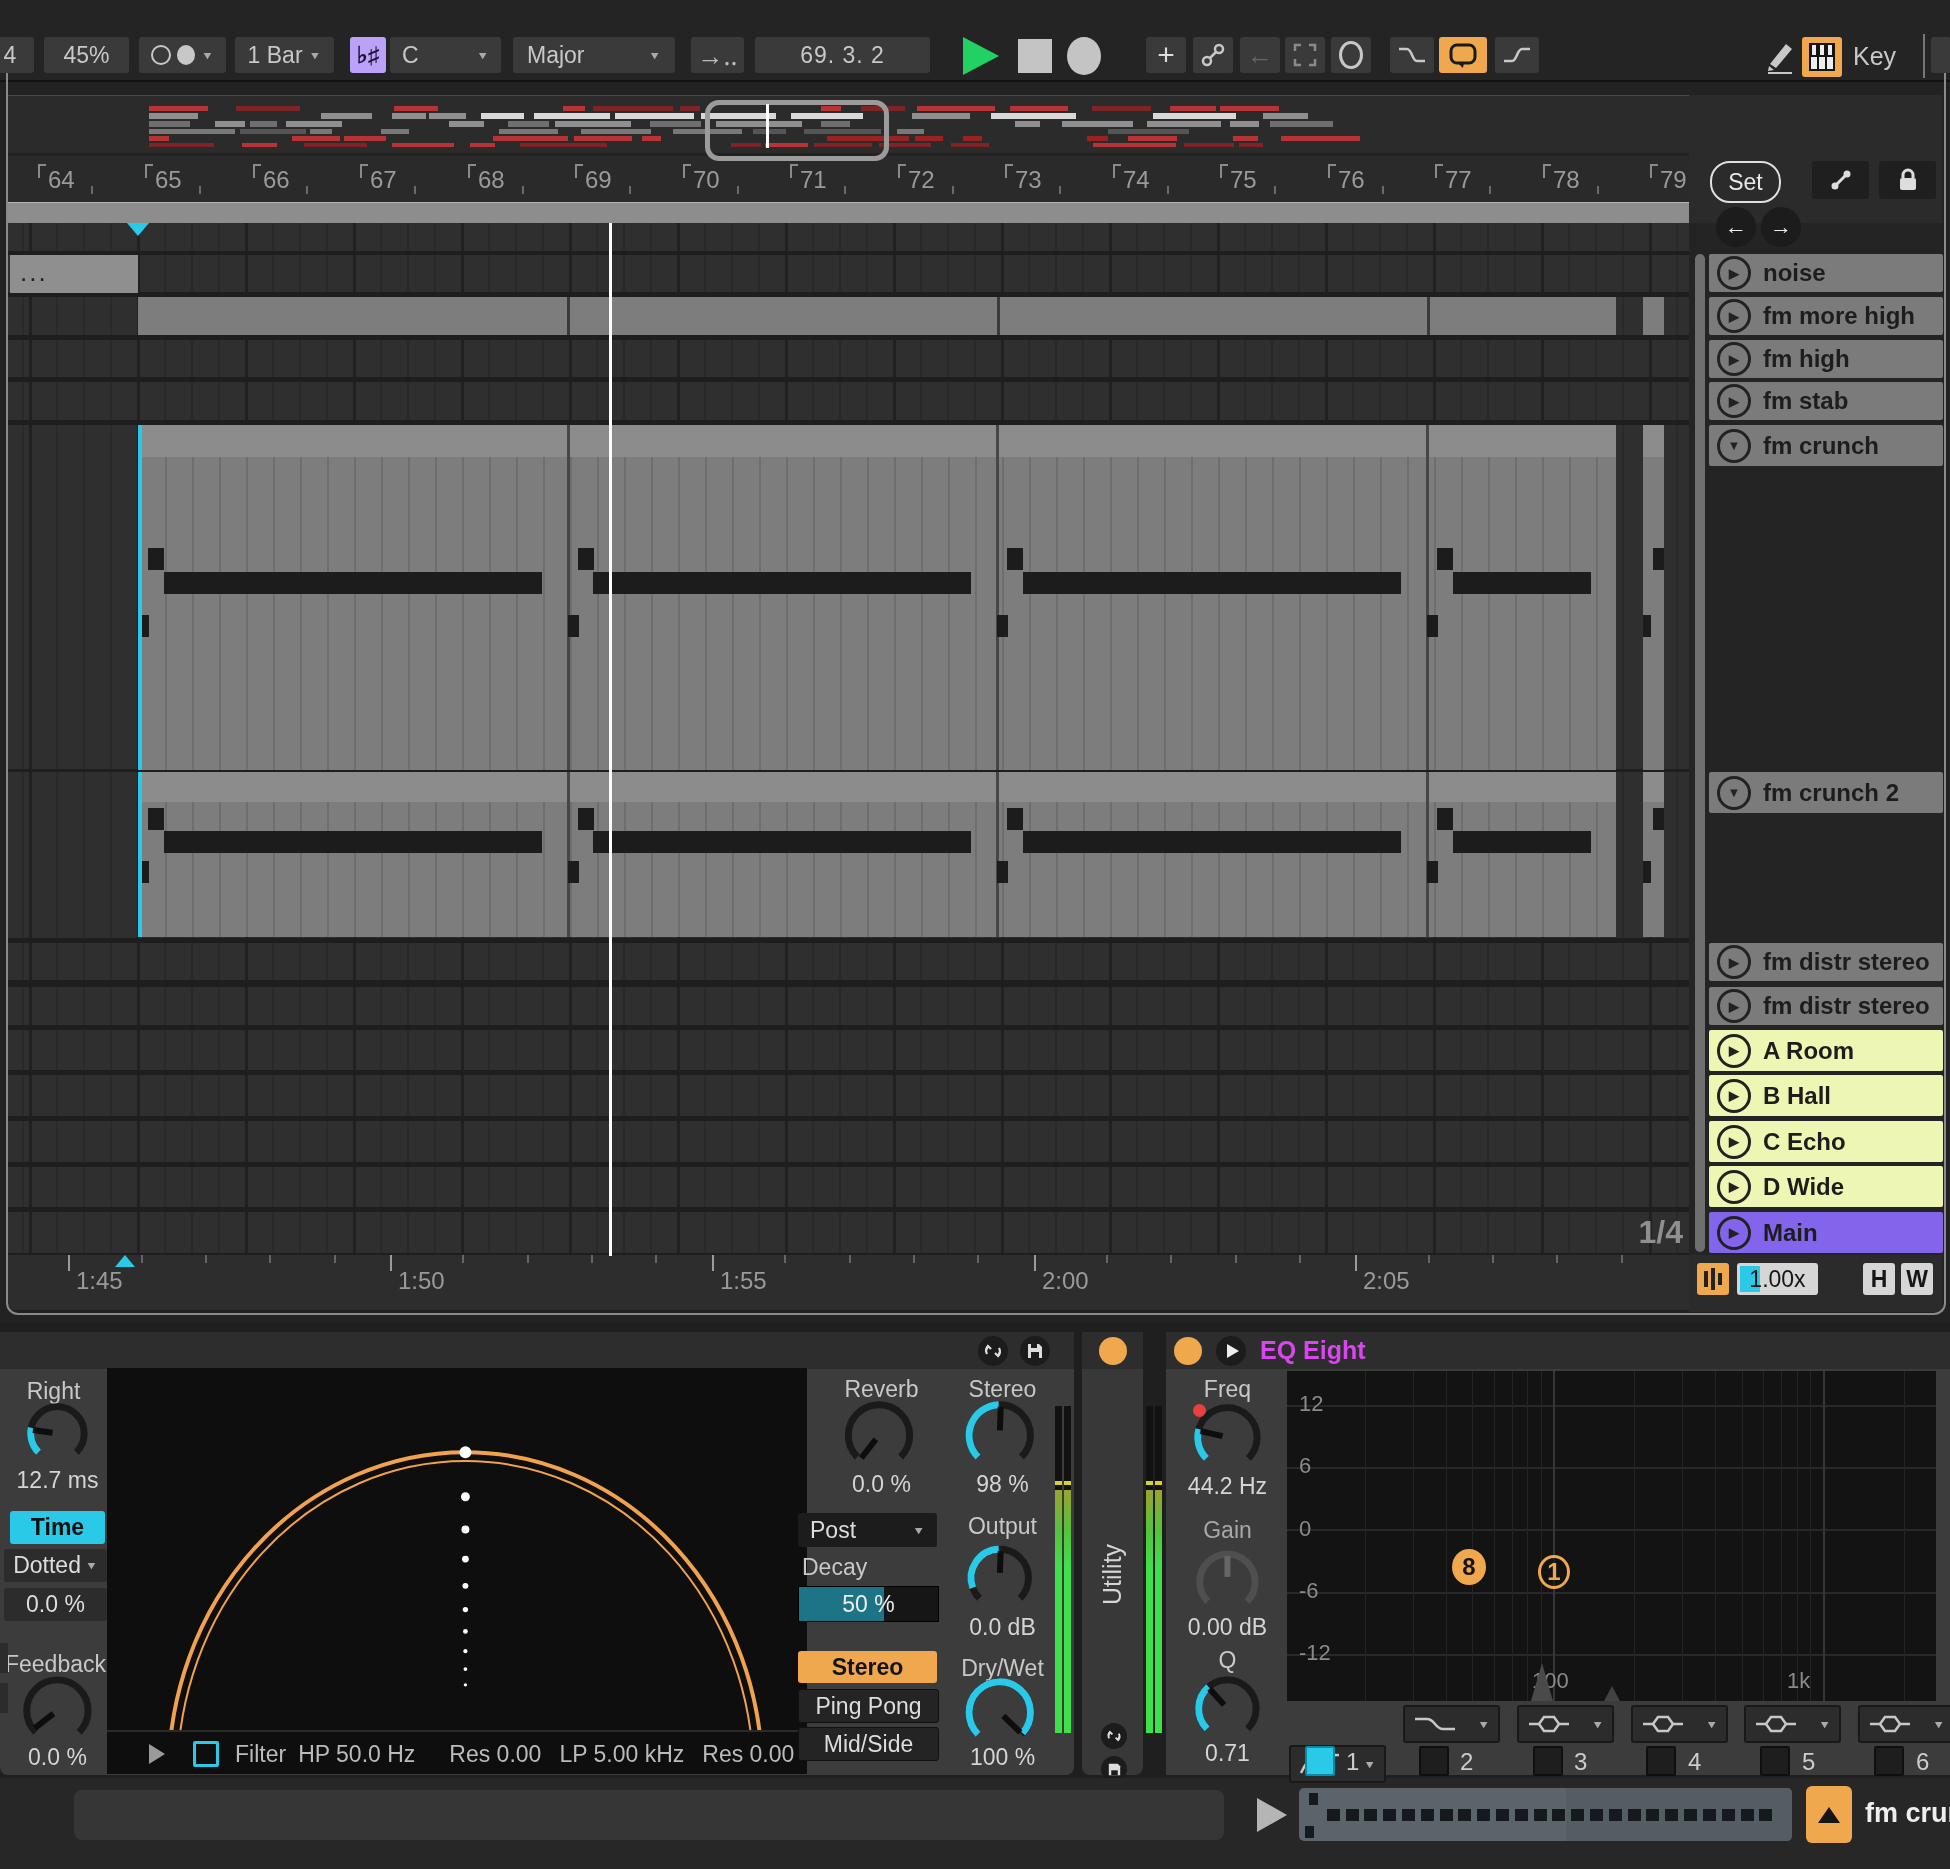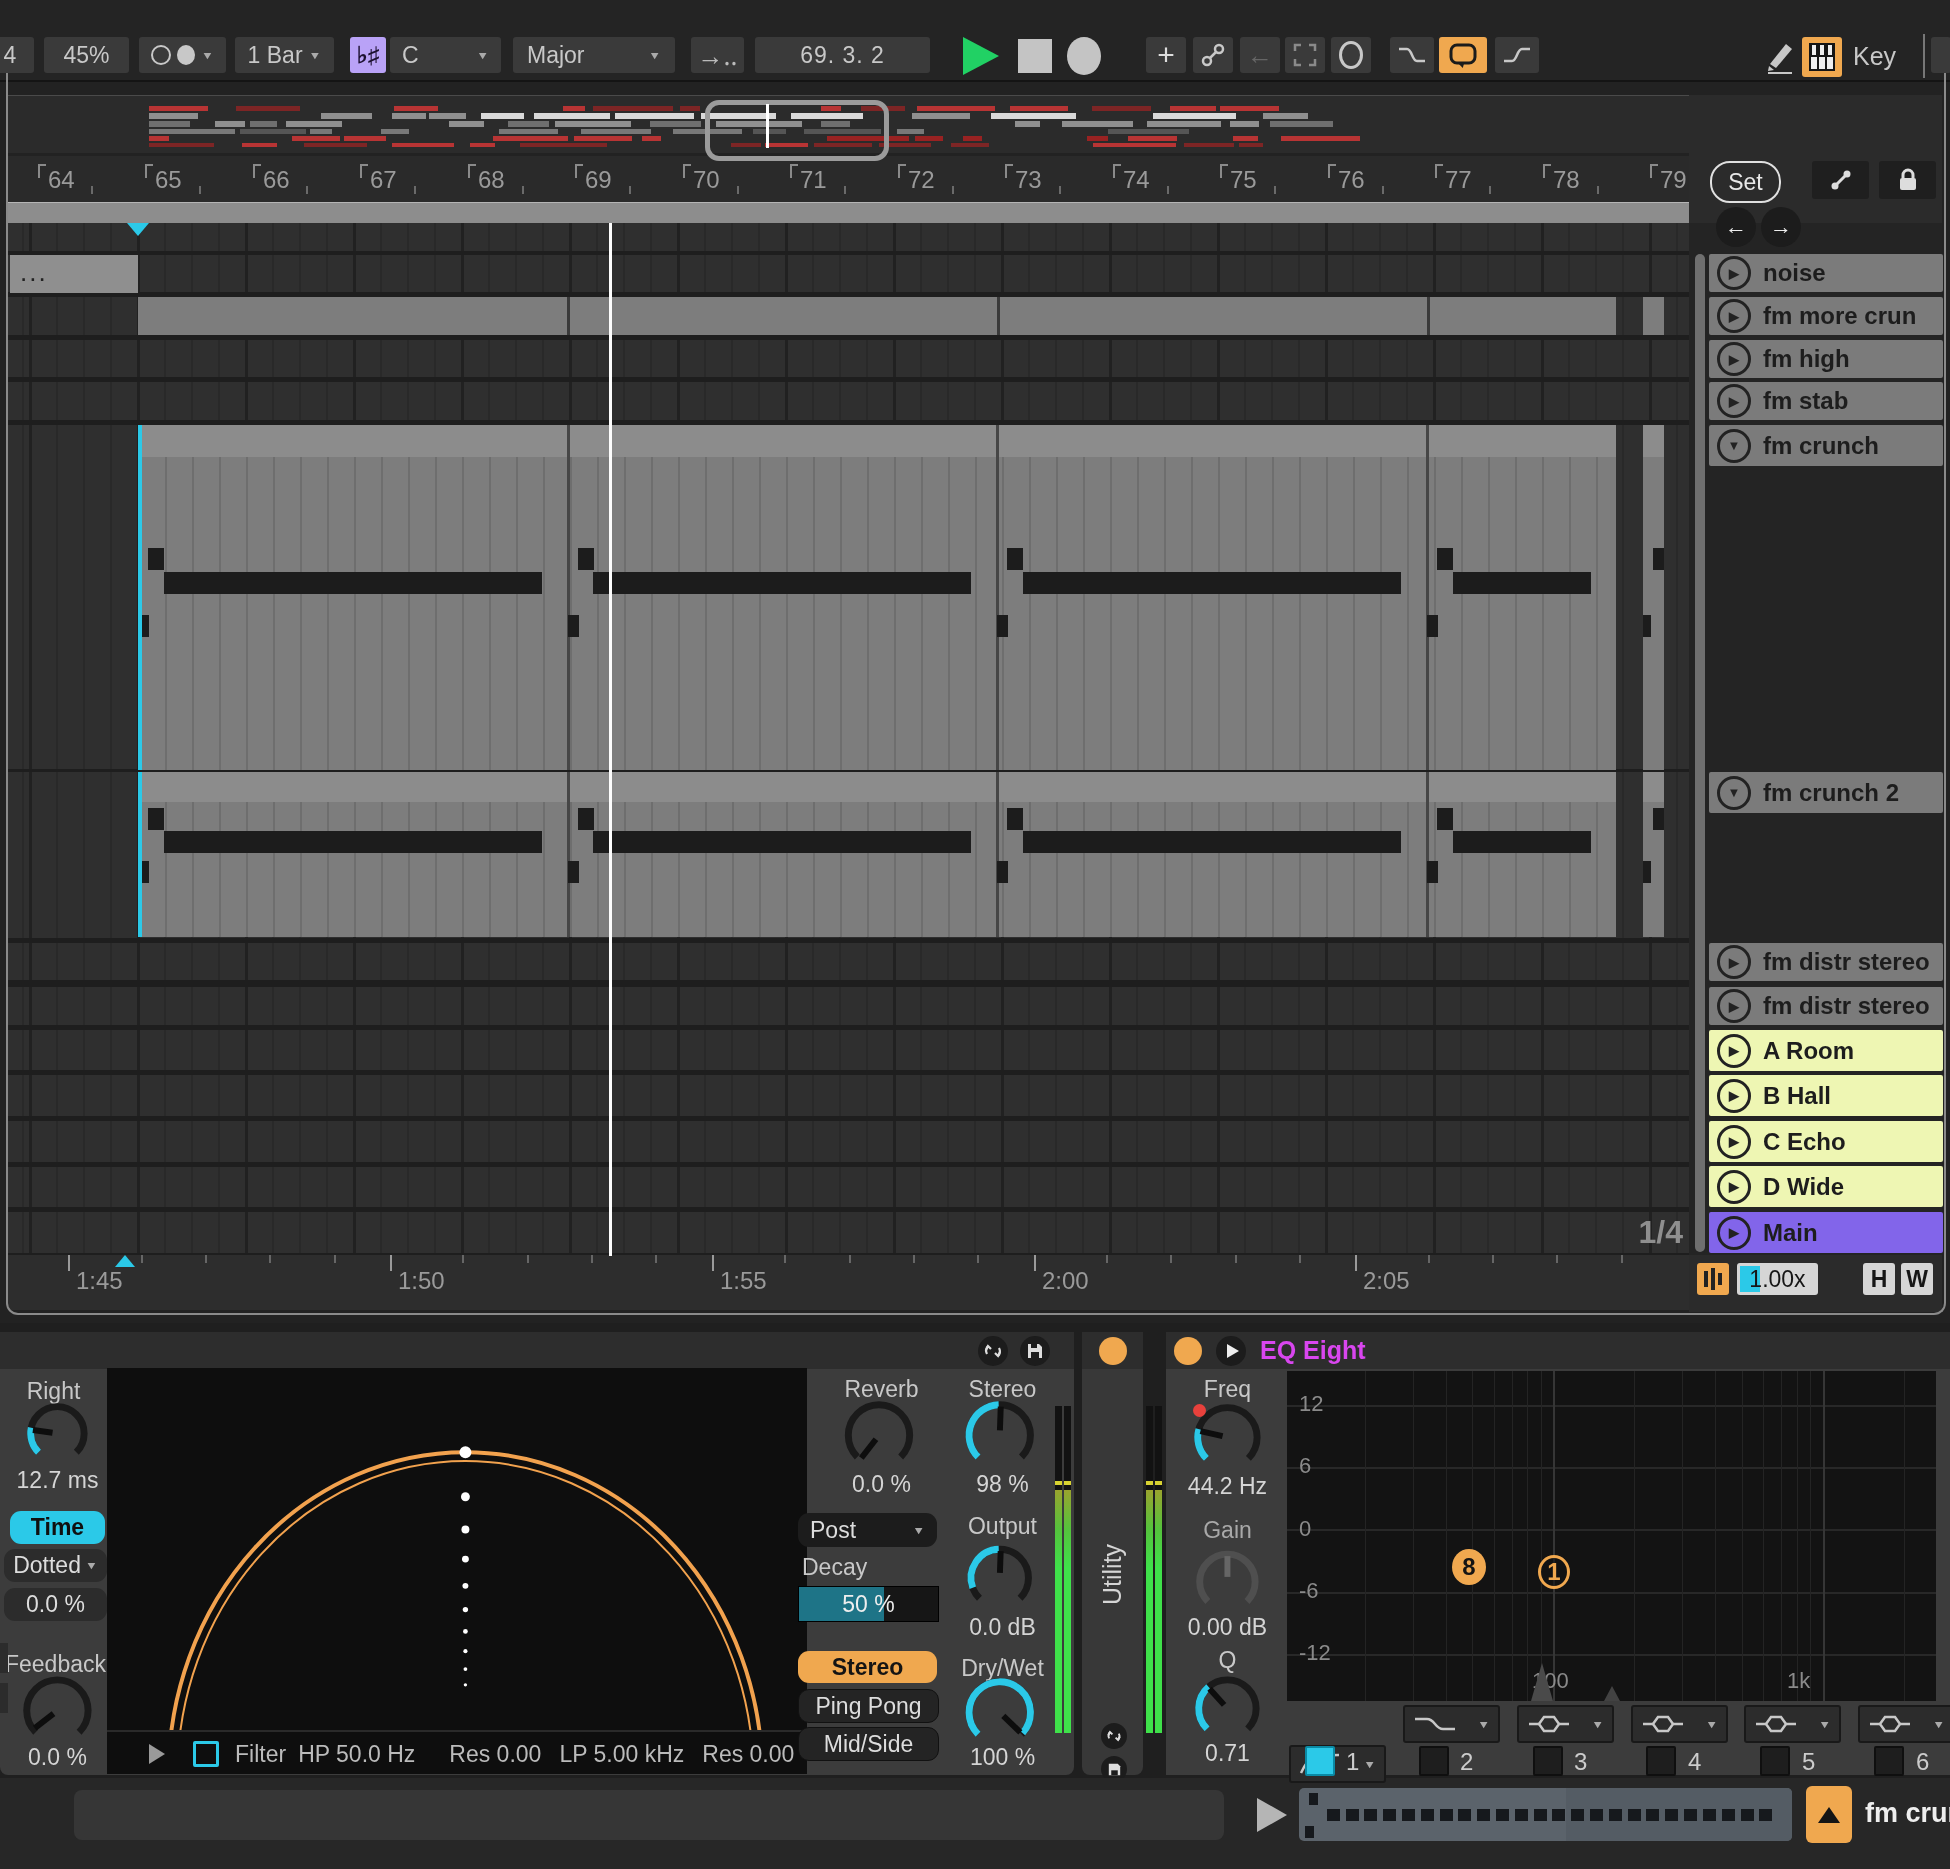--- a/index.html
+++ b/index.html
@@ -32,21 +32,21 @@
   .thead{position:absolute;left:1709px;width:234px;border-radius:2px;display:flex;align-items:center;
          font-size:24px;font-weight:700;color:#1d1d1d;}
   .thead .pc{width:28px;height:28px;border:3px solid #222;border-radius:50%;margin:0 12px 0 8px;
          display:flex;align-items:center;justify-content:center;font-size:13px;color:#222;flex:none;}
   #timefooter{position:absolute;left:8px;top:1255px;width:1681px;height:55px;background:#2d2d2d;}
   .timelabel{position:absolute;top:12px;font-size:24px;color:#9a9a9a;}
   .ttickmaj{position:absolute;top:0px;width:2px;height:16px;background:#9a9a9a;}
   .ttickmin{position:absolute;top:0px;width:2px;height:8px;background:#666;}
   .devlabel{font-size:23px;color:#c8c8c8;position:absolute;text-align:center;}
   .devval{font-size:23px;color:#d5d5d5;position:absolute;text-align:center;}
-  .btn{position:absolute;display:flex;align-items:center;justify-content:center;font-size:23px;border-radius:11px;}
+  .btn{position:absolute;display:flex;align-items:center;justify-content:center;font-size:23px;border-radius:3px;}
   #tunnel{position:absolute;left:107px;top:1368px;width:700px;height:406px;background:#0e0e0e;overflow:hidden;}
   #eq-graph{position:absolute;left:1287px;top:1371px;width:649px;height:330px;background:#131313;overflow:hidden;}
   .gridh{position:absolute;left:0;width:649px;height:2px;background:#282828;}
   .gridv{position:absolute;top:0;width:1px;height:330px;background:#242424;}
   .gridv.major{width:2px;background:#363636;}
   .dbl{position:absolute;font-size:22px;color:#8a8a8a;}
   .selbox{position:absolute;top:1705px;width:97px;height:38px;background:#2c2c2c;border:2px solid #191919;
           border-radius:3px;display:flex;align-items:center;justify-content:space-between;padding:0 8px;box-sizing:border-box;}
   .bandchk{position:absolute;top:1746px;width:26px;height:26px;background:#1e1e1e;border:2px solid #0f0f0f;border-radius:2px;}
   .bandnum{position:absolute;top:1748px;font-size:24px;color:#ccc;}
@@ -701,21 +701,21 @@
     </div>
     <div class="abs" style="left:1865px;top:20px;width:89px;font-size:27px;font-weight:600;color:#eee;white-space:nowrap;overflow:hidden;"><span>fm crun</span></div>
   </div>
 
 <div class="thead" style=";position:absolute;left:1709px;top:254px;width:234px;height:38px;background:#7b7b7b;z-index:5;">
       <span class="pc">▶</span>
       <span>noise</span>
     </div>
     <div class="thead" style=";position:absolute;left:1709px;top:297px;width:234px;height:38px;background:#7b7b7b;z-index:5;">
       <span class="pc">▶</span>
-      <span>fm more crun</span>
+      <span>fm more high</span>
     </div>
     <div class="thead" style=";position:absolute;left:1709px;top:340px;width:234px;height:38px;background:#7b7b7b;z-index:5;">
       <span class="pc">▶</span>
       <span>fm high</span>
     </div>
     <div class="thead" style=";position:absolute;left:1709px;top:382px;width:234px;height:38px;background:#7b7b7b;z-index:5;">
       <span class="pc">▶</span>
       <span>fm stab</span>
     </div>
     <div class="thead" style=";position:absolute;left:1709px;top:425px;width:234px;height:41px;background:#7b7b7b;z-index:5;">

